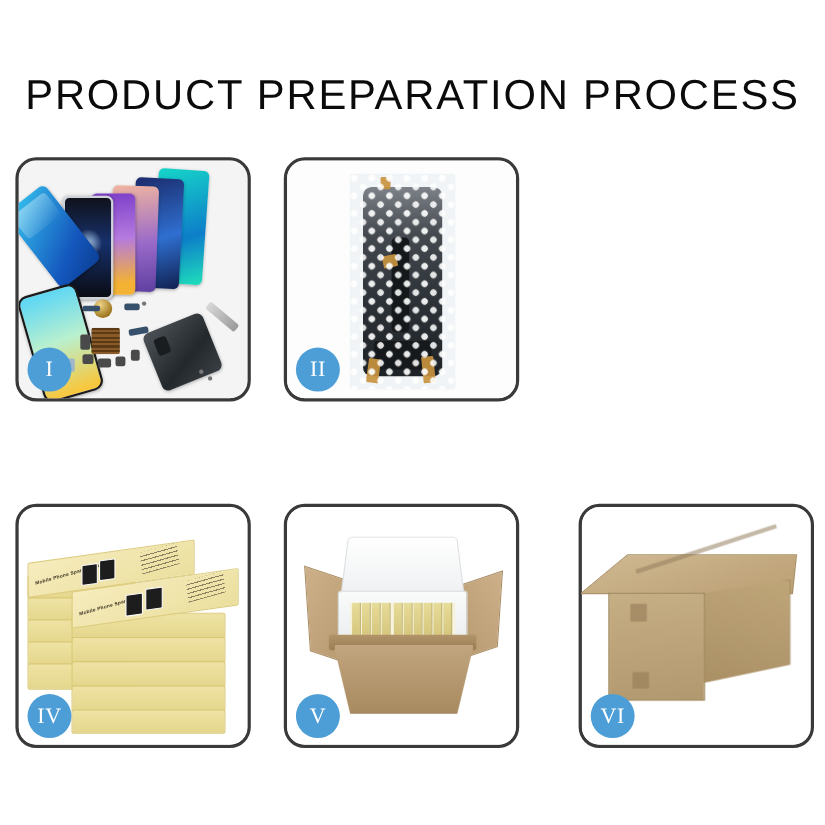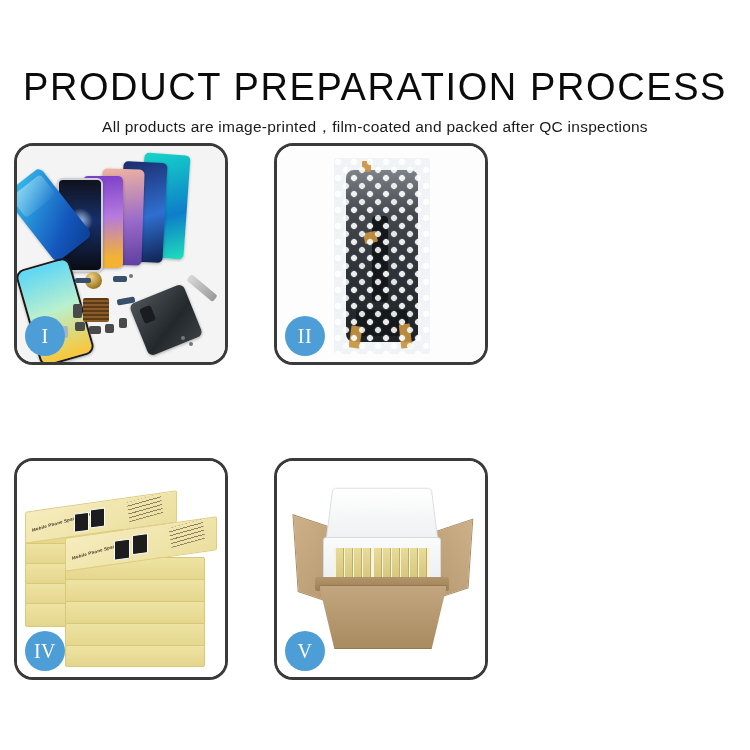--- a/index.html
+++ b/index.html
@@ -56,21 +56,21 @@
     position: absolute;
     width: 214px;
     height: 222px;
     border: 3px solid #3a3a3a;
     border-radius: 19px;
     background: #ffffff;
     box-sizing: border-box;
     overflow: visible;
   }
   .panel-c0 { left: 0px; }
-  .panel-c1 { left: 260px; padding-left: 16px; }
+  .panel-c1 { left: 244px; padding-left: 16px; }
   .panel-c2 { left: 512px; }
   .panel-r0 { top: 0px; }
   .panel-r1 { top: 315px; }
 
   .panel-inner {
     position: absolute;
     inset: 0;
     border-radius: 16px;
     overflow: hidden;
   }
@@ -354,21 +354,20 @@
     position: absolute; background: rgba(150,124,86,.6); border-radius: 1px;
   }
   .sc-tape-1 { left: 44px; top: 88px; width: 15px; height: 16px; }
   .sc-tape-2 { left: 46px; top: 150px; width: 15px; height: 15px; }
 </style>
 </head>
 <body>
 
 <div id="header">
   <h1 id="page-title">PRODUCT PREPARATION PROCESS</h1>
-  <p id="page-subtitle">All products are image-printed，film-coated and packed after QC inspections</p>
 </div>
 
 <div id="steps-grid">
 
   <div class="step-panel panel-r0 panel-c0">
     <div class="panel-inner">
       <div class="collage">
         <div class="ph ph-fan1"></div>
         <div class="ph ph-fan2"></div>
         <div class="ph ph-fan3"></div>
@@ -468,14 +467,27 @@
             <div class="ybar" style="left:85px;"></div>
           </div>
         </div>
         <div class="ct-rim"></div>
         <div class="ct-body"></div>
       </div>
     </div>
     <div class="step-badge">V</div>
   </div>
 
+  <div class="step-panel panel-r1 panel-c2">
+    <div class="panel-inner">
+      <div class="sealed">
+        <div class="sc-top"></div>
+        <div class="sc-side"></div>
+        <div class="sc-front"></div>
+        <div class="sc-seam"></div>
+        <div class="sc-tape sc-tape-1"></div>
+        <div class="sc-tape sc-tape-2"></div>
+      </div>
+    </div>
+    <div class="step-badge">VI</div>
+  </div>
 
 </div>
 
 </body></html>

